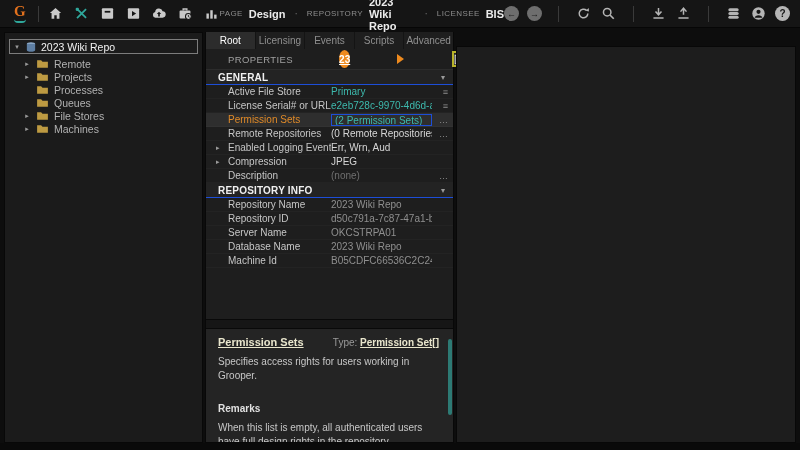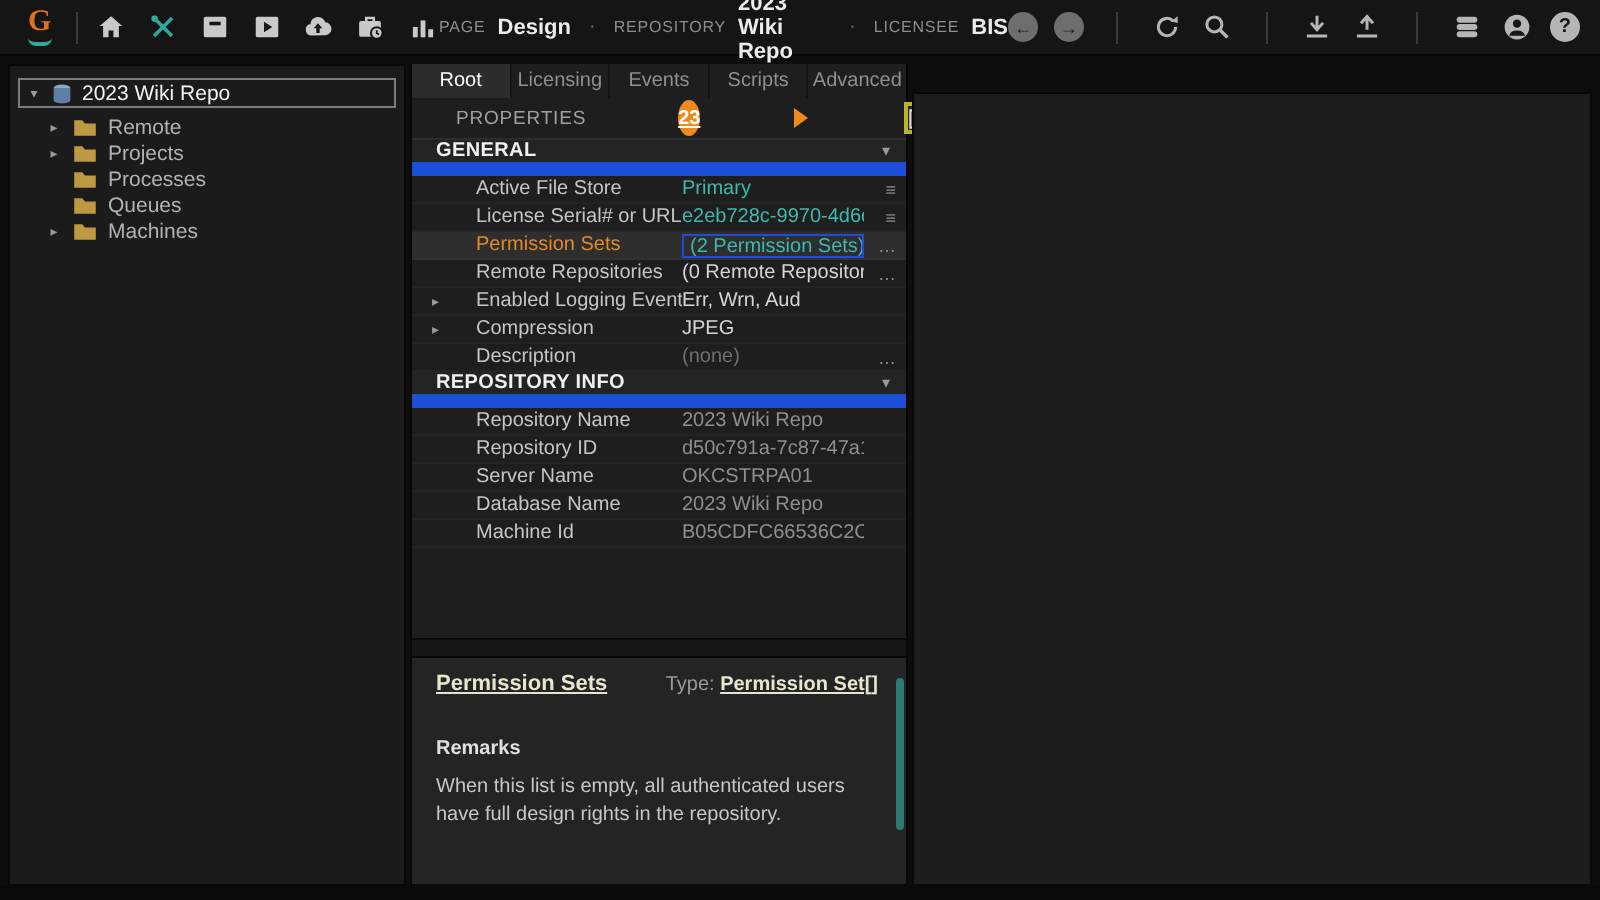--- a/index.html
+++ b/index.html
@@ -45,24 +45,24 @@
   
   .props-bar{flex:0 0 21px;display:flex;align-items:center;padding:0 5px 0 22px;border-bottom:1px solid #2c2c2c;gap:46px;}
   .props-title{font-size:9.5px;color:#a0a0a0;letter-spacing:.4px;}
   .ann-badge{width:18px;height:18px;border-radius:50%;background:#ee8a1e;color:#fff;font-size:10px;font-weight:bold;display:flex;align-items:center;justify-content:center;margin-left:auto;text-decoration:underline;}
   .ann-arrow{position:relative;width:36px;height:2px;background:#ee8a1e;margin:0 8px 0 2px;}
   .ann-arrow::after{content:"";position:absolute;right:-6px;top:-4px;border-left:7px solid #ee8a1e;border-top:5px solid transparent;border-bottom:5px solid transparent;}
   .save-box{width:18px;height:16px;border:2px solid #b9b32a;display:flex;align-items:center;justify-content:center;cursor:pointer;background:#262626;}
   .close-circ{width:14px;height:14px;border-radius:50%;background:#8f8f8f;color:#1e1e1e;font-size:10px;font-weight:bold;display:flex;align-items:center;justify-content:center;margin-left:4px;cursor:pointer;}
 
   
-  .sec-head{flex:0 0 15px;display:flex;align-items:center;padding:0 8px 0 12px;background:#232323;border-bottom:7px solid #1d4ed8;cursor:pointer;}
+  .sec-head{flex:0 0 15px;display:flex;align-items:center;padding:0 8px 0 12px;background:#232323;border-bottom:1px solid #1d4ed8;cursor:pointer;}
   .sec-head .st{font-size:10px;font-weight:bold;color:#f0f0f0;letter-spacing:.2px;}
   .sec-head .chev{margin-left:auto;font-size:8px;color:#9a9a9a;}
-  .prow{flex:0 0 14px;display:flex;align-items:center;padding:0 5px 0 32px;position:relative;border-bottom:1px solid rgba(255,255,255,0.025);cursor:default;}
+  .prow{flex:0 0 14px;display:flex;align-items:center;padding:0 5px 0 22px;position:relative;border-bottom:1px solid rgba(255,255,255,0.025);cursor:default;}
   .prow .exp{position:absolute;left:10px;font-size:7px;color:#9a9a9a;}
   .plabel{flex:0 0 103px;font-size:10px;color:#c6c6c6;white-space:nowrap;overflow:hidden;}
   .pvalue{flex:1;font-size:10px;color:#d6d6d6;white-space:nowrap;overflow:hidden;}
   .pvalue.teal{color:#3db9ad;}
   .pvalue.boxed{color:#3db9ad;border:1px solid #1d4ed8;padding:0 3px;height:12px;line-height:11px;}
   .pvalue.dim{color:#6f6f6f;}
   .pvalue.readonly{color:#8f8f8f;}
   .pright{flex:0 0 16px;text-align:right;font-size:9px;color:#8f8f8f;cursor:pointer;}
   .prow.selected{background:#2e2e2e;}
   .prow.selected .plabel{color:#e08a28;}
@@ -256,20 +256,29 @@
         </span>
       <span class="tlabel">Queues</span>
     </div>
     <div class="titem">
       <span class="texp">▸</span>
       <span class="ticon">
           <svg width="13" height="10" viewBox="0 0 16 13">
             <path d="M1 1.5 h5.2 l1.8 2 h7 v8 h-14 z" fill="#bd9a42"></path>
           </svg>
         </span>
+      <span class="tlabel">File Stores</span>
+    </div>
+    <div class="titem">
+      <span class="texp">▸</span>
+      <span class="ticon">
+          <svg width="13" height="10" viewBox="0 0 16 13">
+            <path d="M1 1.5 h5.2 l1.8 2 h7 v8 h-14 z" fill="#bd9a42"></path>
+          </svg>
+        </span>
       <span class="tlabel">Machines</span>
     </div>
   </aside>
 
   <section class="mid-panel">
 
     <div class="tabs">
       <div class="tab active">Root</div>
       <div class="tab">Licensing</div>
       <div class="tab">Events</div>
@@ -369,20 +378,21 @@
     <div class="splitter"></div>
 
     <div class="help">
       <div class="help-row">
         <span class="help-title">Permission Sets</span>
         <span class="help-type">
           <span>Type:</span>
           <a>Permission Set[]</a>
         </span>
       </div>
+      <p>Specifies access rights for users working in Grooper.</p>
       <div class="remarks">Remarks</div>
       <p>When this list is empty, all authenticated users have full design rights in the repository.</p>
 
       <span class="scroll-thumb"></span>
     </div>
   </section>
 
   <section class="right-panel"></section>
 
   <footer class="statusbar"></footer>

